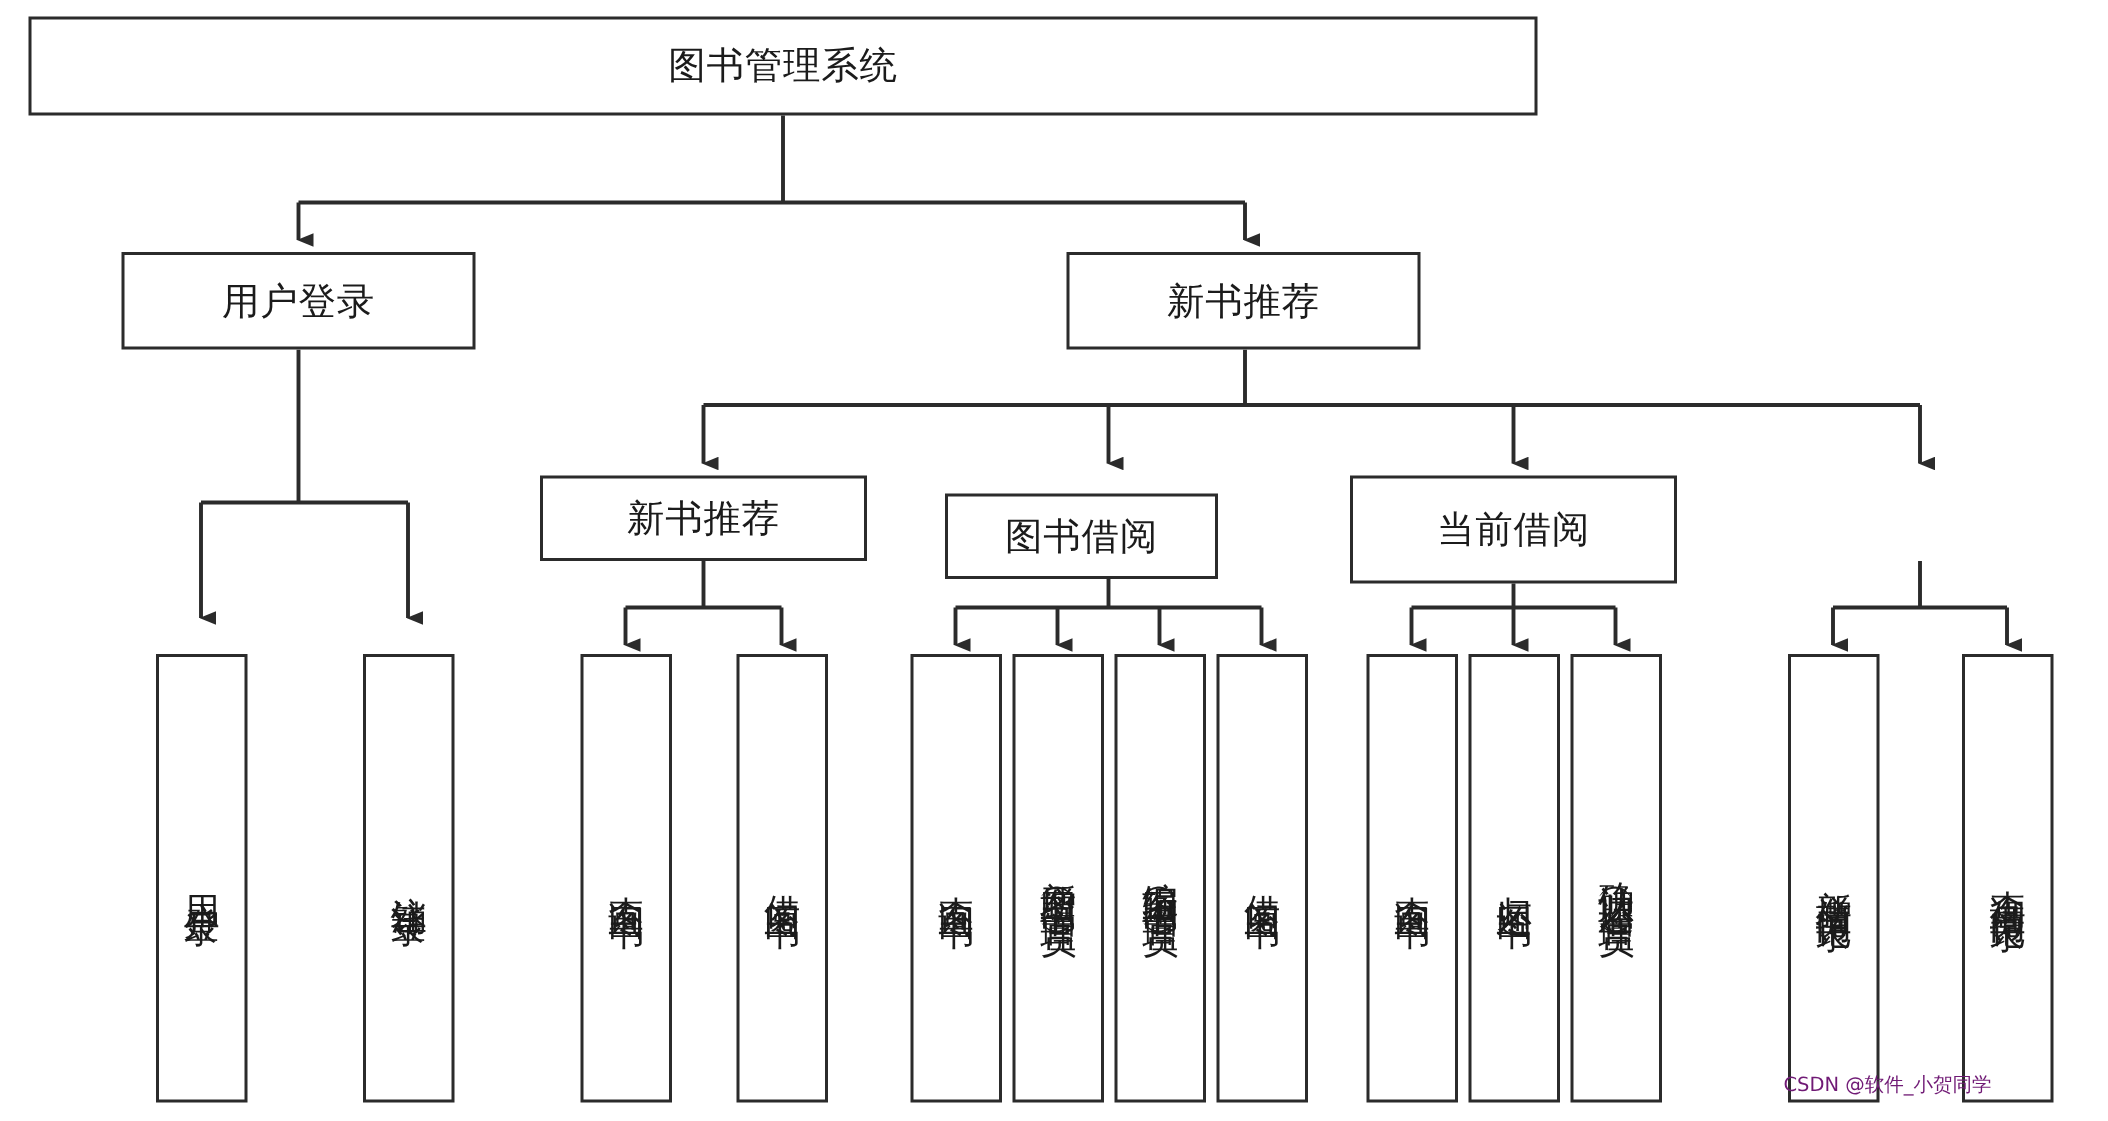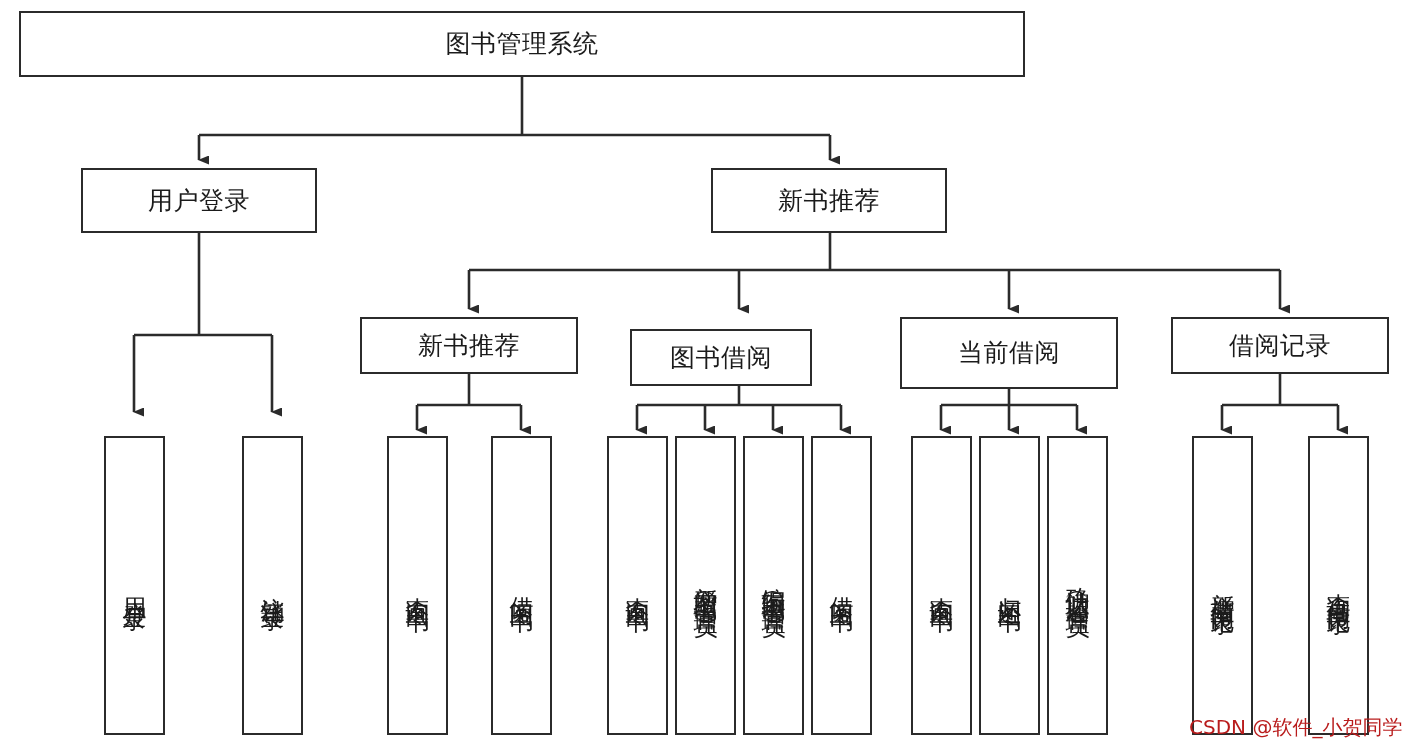--- a/index.html
+++ b/index.html
@@ -63,22 +63,22 @@
     text-orientation: upright;
     font-size: 24px;
     letter-spacing: 4px;
     line-height: 1;
     max-height: 100%;
   }
   #watermark {
     position: absolute;
     left: 1189px;
     top: 714px;
-    font-size: 20px;
-    color: #b91c1c;
+    font-size: 13px;
+    color: #701a75;
     white-space: nowrap;
     z-index: 5;
     font-family: "DejaVu Sans", "Liberation Sans", sans-serif;
   }
 </style>
 </head>
 <body>
 
 <div id="canvas">
 
@@ -148,23 +148,20 @@
 
   <div class="node horiz" style="left:360px; top:317px; width:218px; height:57px;">
     <span class="label">新书推荐</span>
   </div>
   <div class="node horiz" style="left:630px; top:317px; width:182px; height:57px;margin-top:12px;">
     <span class="label">图书借阅</span>
   </div>
   <div class="node horiz" style="left:900px; top:317px; width:218px; height:72px;">
     <span class="label">当前借阅</span>
   </div>
-  <div class="node horiz" style="left:1171px; top:317px; width:218px; height:57px;">
-    <span class="label">借阅记录</span>
-  </div>
 
   <div class="node vert" style="left:104px; top:436px; width:61px; height:299px;">
     <span class="label">用户登录</span>
   </div>
   <div class="node vert" style="left:242px; top:436px; width:61px; height:299px;">
     <span class="label">注销登录</span>
   </div>
 
   <div class="node vert" style="left:387px; top:436px; width:61px; height:299px;">
     <span class="label">查询图书</span>

